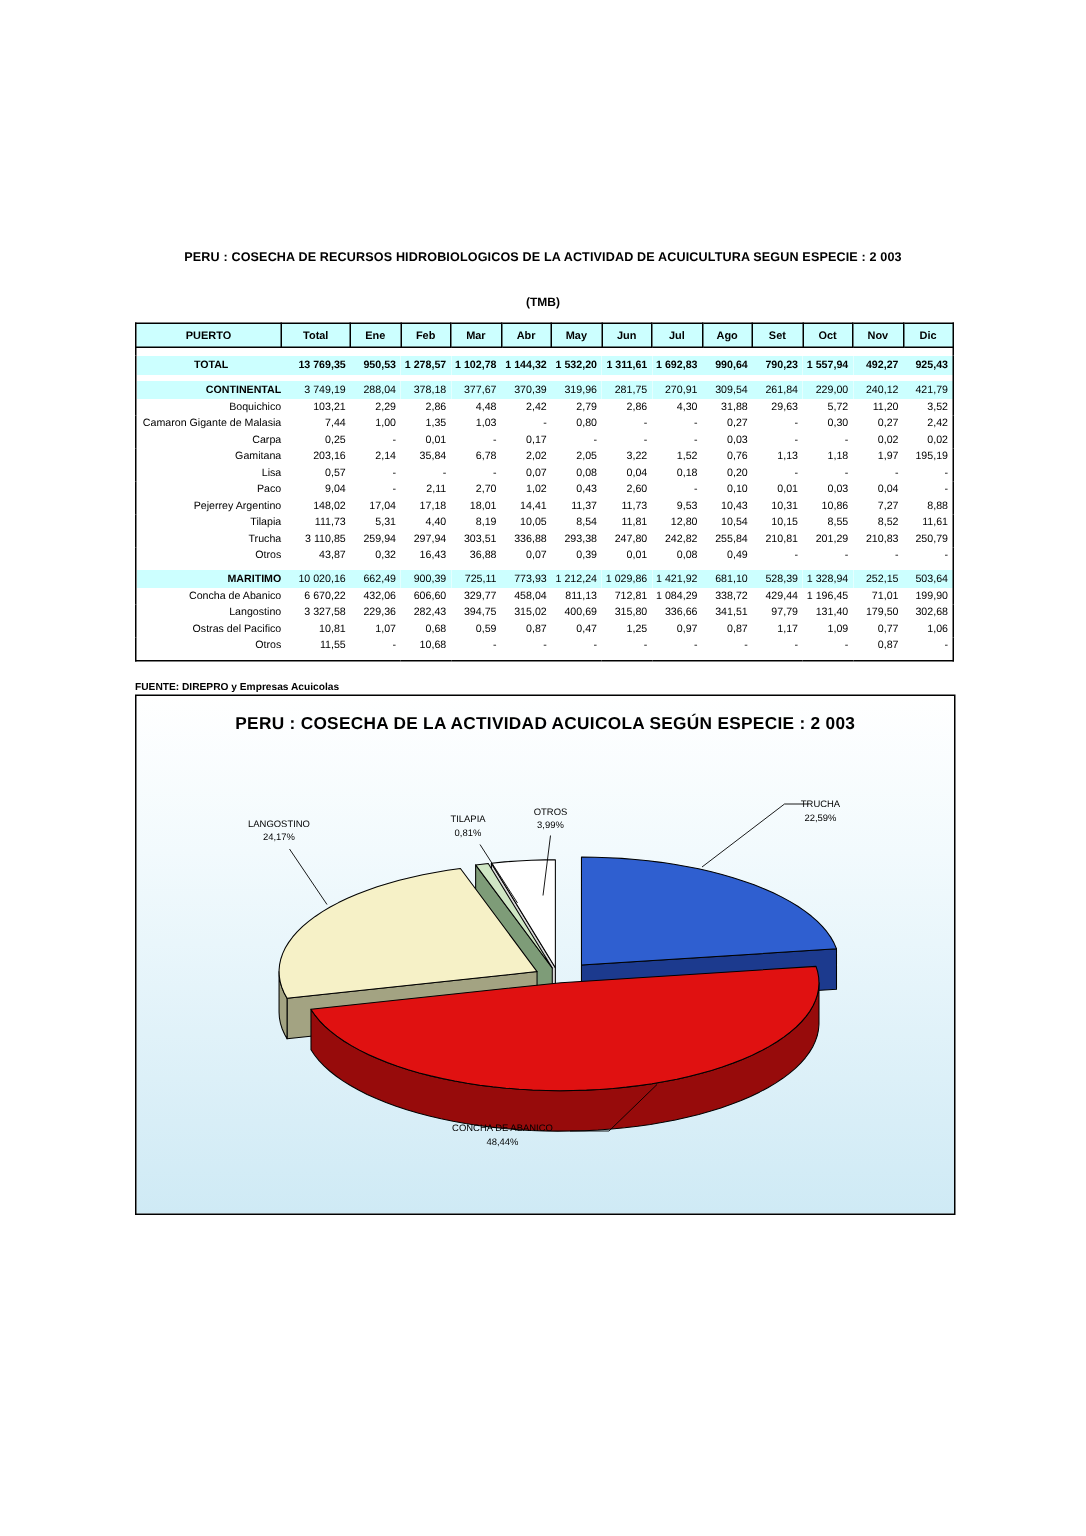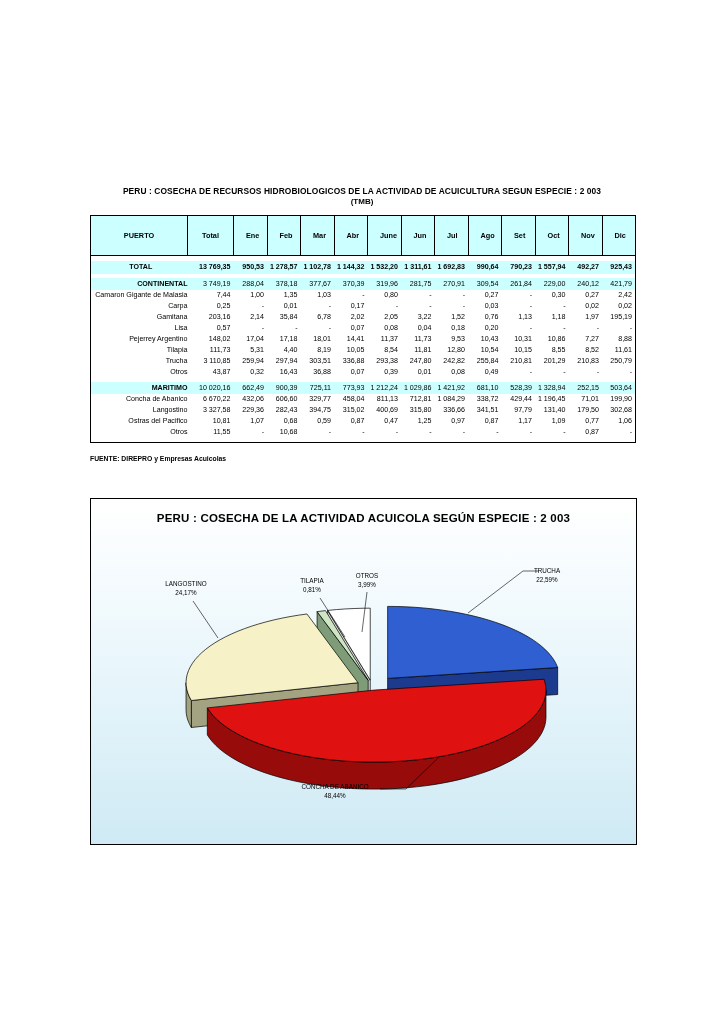--- a/index.html
+++ b/index.html
@@ -1,36 +1,36 @@
 <!DOCTYPE html>
 <html><head>
 <meta charset="utf-8">
 <style>
   html,body{margin:0;padding:0;background:#ffffff;}
   .page{position:relative;width:724px;height:1024px;background:#ffffff;overflow:hidden;
         font-family:"Liberation Sans",sans-serif;color:#000;}
-  .doc-title{position:absolute;top:186px;left:0;width:724px;text-align:center;
+  .doc-title{position:absolute;top:166px;left:0;width:724px;text-align:center;
              font-size:8.4px;font-weight:bold;letter-spacing:.1px;}
   .doc-sub{position:absolute;top:197px;left:0;width:724px;text-align:center;
            font-size:8px;font-weight:bold;}
   .tbl-wrap{position:absolute;left:90px;top:215px;}
   table.harvest{border-collapse:collapse;table-layout:fixed;width:546px;background:#fff;
                 border:1.5px solid #000;}
   table.harvest th{background:#ccffff;border:1px solid #000;border-bottom:1.5px solid #000;
-                   font-size:7.3px;font-weight:bold;height:15px;padding:12px;text-align:center;}
+                   font-size:7.3px;font-weight:bold;height:15px;padding:0;text-align:center;}
   table.harvest td{font-size:7.1px;height:11px;line-height:11px;padding:0 3px 0 0;
                    text-align:right;white-space:nowrap;overflow:hidden;}
   table.harvest td.lbl{text-align:right;padding:0 0 0 3px;}
   tr.total td{background:#ccffff;font-weight:bold;height:13px;line-height:13px;}
   tr.total td.lbl{text-align:center;}
   tr.section td{background:#ccffff;height:12px;line-height:12px;}
   tr.section td.lbl{font-weight:bold;}
   tr.sp td{height:5px;line-height:5px;background:#fff;padding:0;}
   .source{position:absolute;left:90px;top:455px;font-size:6.8px;font-weight:bold;}
-  .chart-box{position:absolute;left:90px;top:498px;width:547px;height:347px;
+  .chart-box{position:absolute;left:90px;top:463px;width:547px;height:347px;
              border:1px solid #000;box-sizing:border-box;
              background:linear-gradient(to bottom,#ffffff 0%,#f2fafd 30%,#cfeaf5 100%);}
   .chart-title{position:relative;margin:13px 6px 0 6px;text-align:center;
                font-size:11.5px;font-weight:bold;letter-spacing:.2px;z-index:2;}
   svg.pie{position:absolute;left:0;top:0;width:545px;height:345px;z-index:1;}
 </style>
 </head>
 <body>
 
 <div class="page">
@@ -57,21 +57,21 @@
           <col style="width: 33.5px;">
         </colgroup>
       <thead>
           <tr>
             <th>PUERTO</th>
             <th>Total</th>
             <th>Ene</th>
             <th>Feb</th>
             <th>Mar</th>
             <th>Abr</th>
-            <th>June</th>
+            <th>May</th>
             <th>Jun</th>
             <th>Jul</th>
             <th>Ago</th>
             <th>Set</th>
             <th>Oct</th>
             <th>Nov</th>
             <th>Dic</th>
           </tr>
         </thead>
       <tbody>
@@ -107,20 +107,36 @@
             <td>319,96</td>
             <td>281,75</td>
             <td>270,91</td>
             <td>309,54</td>
             <td>261,84</td>
             <td>229,00</td>
             <td>240,12</td>
             <td>421,79</td>
           </tr>
           <tr class="data">
+            <td class="lbl">Boquichico</td>
+            <td>103,21</td>
+            <td>2,29</td>
+            <td>2,86</td>
+            <td>4,48</td>
+            <td>2,42</td>
+            <td>2,79</td>
+            <td>2,86</td>
+            <td>4,30</td>
+            <td>31,88</td>
+            <td>29,63</td>
+            <td>5,72</td>
+            <td>11,20</td>
+            <td>3,52</td>
+          </tr>
+          <tr class="data">
             <td class="lbl">Camaron Gigante de Malasia</td>
             <td>7,44</td>
             <td>1,00</td>
             <td>1,35</td>
             <td>1,03</td>
             <td>-</td>
             <td>0,80</td>
             <td>-</td>
             <td>-</td>
             <td>0,27</td>
@@ -168,20 +184,36 @@
             <td>-</td>
             <td>-</td>
             <td>0,07</td>
             <td>0,08</td>
             <td>0,04</td>
             <td>0,18</td>
             <td>0,20</td>
             <td>-</td>
             <td>-</td>
             <td>-</td>
+            <td>-</td>
+          </tr>
+          <tr class="data">
+            <td class="lbl">Paco</td>
+            <td>9,04</td>
+            <td>-</td>
+            <td>2,11</td>
+            <td>2,70</td>
+            <td>1,02</td>
+            <td>0,43</td>
+            <td>2,60</td>
+            <td>-</td>
+            <td>0,10</td>
+            <td>0,01</td>
+            <td>0,03</td>
+            <td>0,04</td>
             <td>-</td>
           </tr>
           <tr class="data">
             <td class="lbl">Pejerrey Argentino</td>
             <td>148,02</td>
             <td>17,04</td>
             <td>17,18</td>
             <td>18,01</td>
             <td>14,41</td>
             <td>11,37</td>

